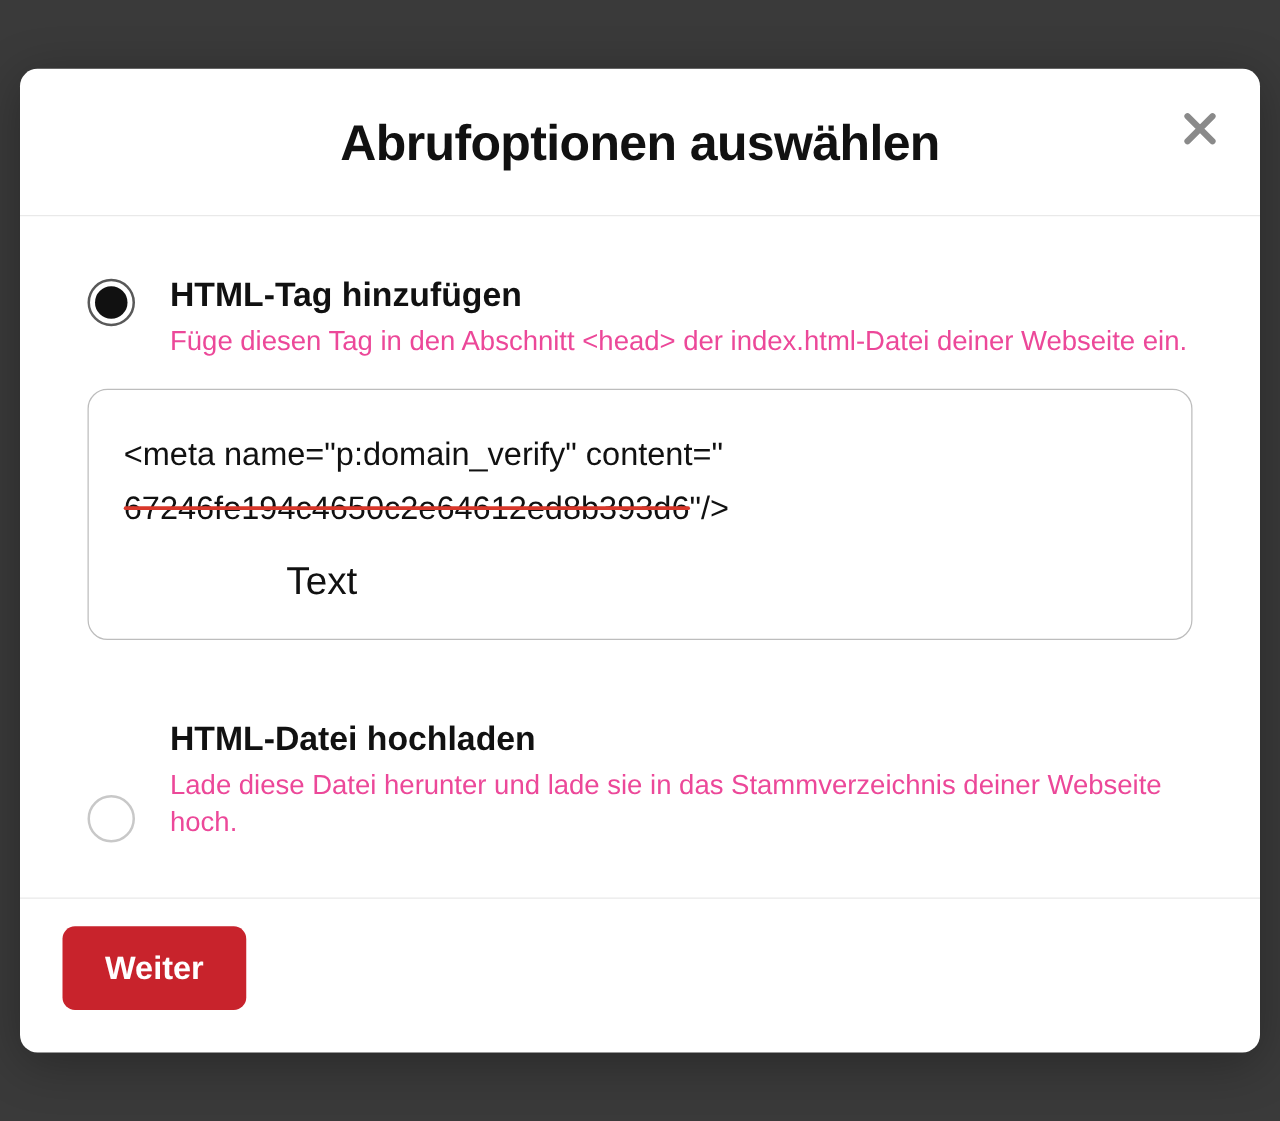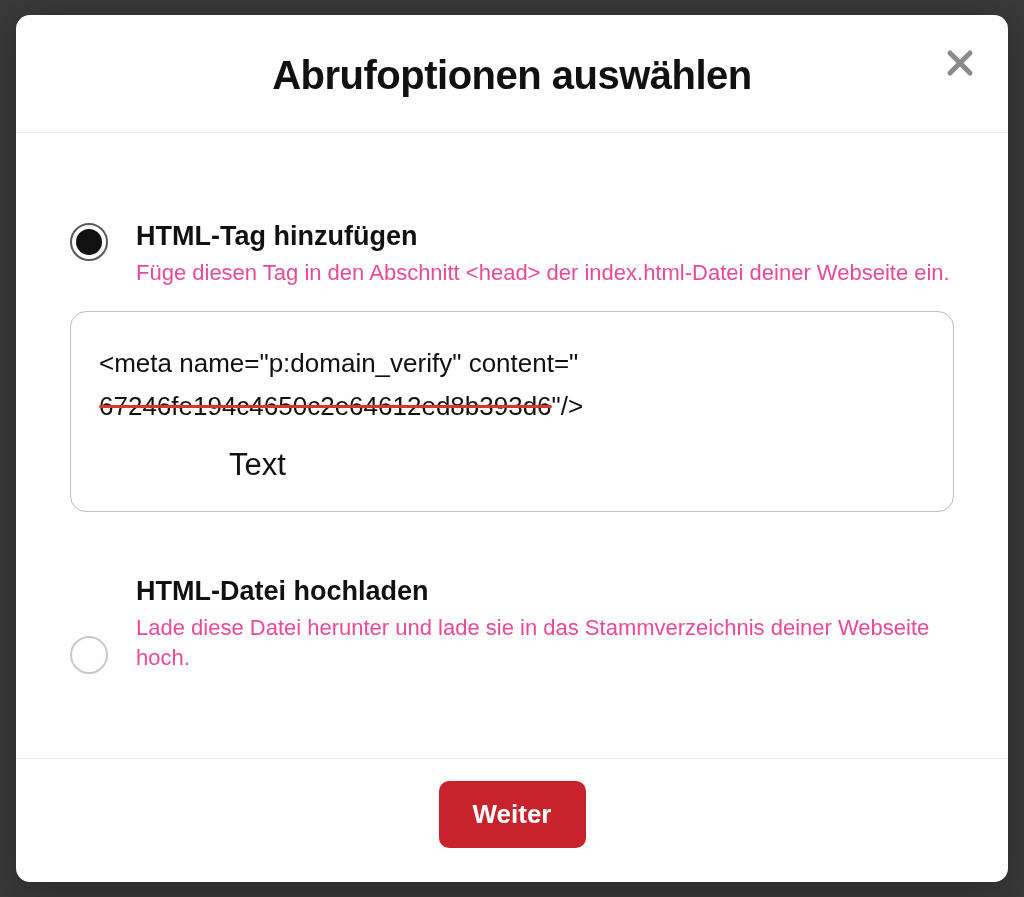--- a/index.html
+++ b/index.html
@@ -13,21 +13,20 @@
       min-height: 897px;
     }
     .modal {
       background: #fff;
       width: 992px;
       border-radius: 14px;
       overflow: hidden;
       box-shadow: 0 8px 40px rgba(0,0,0,0.3);
       display: flex;
       flex-direction: column;
-      gap: 40px;
     }
     .modal-header {
       position: relative;
       padding: 38px 24px 34px;
       text-align: center;
       border-bottom: 1px solid #e9e9e9;
     }
     .modal-title {
       font-size: 40px;
       font-weight: 700;
@@ -124,21 +123,21 @@
       font-size: 31px;
       color: #111;
       margin-top: 12px;
       margin-left: 130px;
       font-weight: 400;
     }
     .modal-footer {
       border-top: 1px solid #e9e9e9;
       padding: 22px 34px 34px;
       display: flex;
-      justify-content: center;
+      justify-content: flex-start;
     }
     .primary-btn {
       background: #c8232c;
       color: #fff;
       font-size: 26px;
       font-weight: 700;
       border: none;
       border-radius: 10px;
       padding: 18px 34px;
       cursor: pointer;

